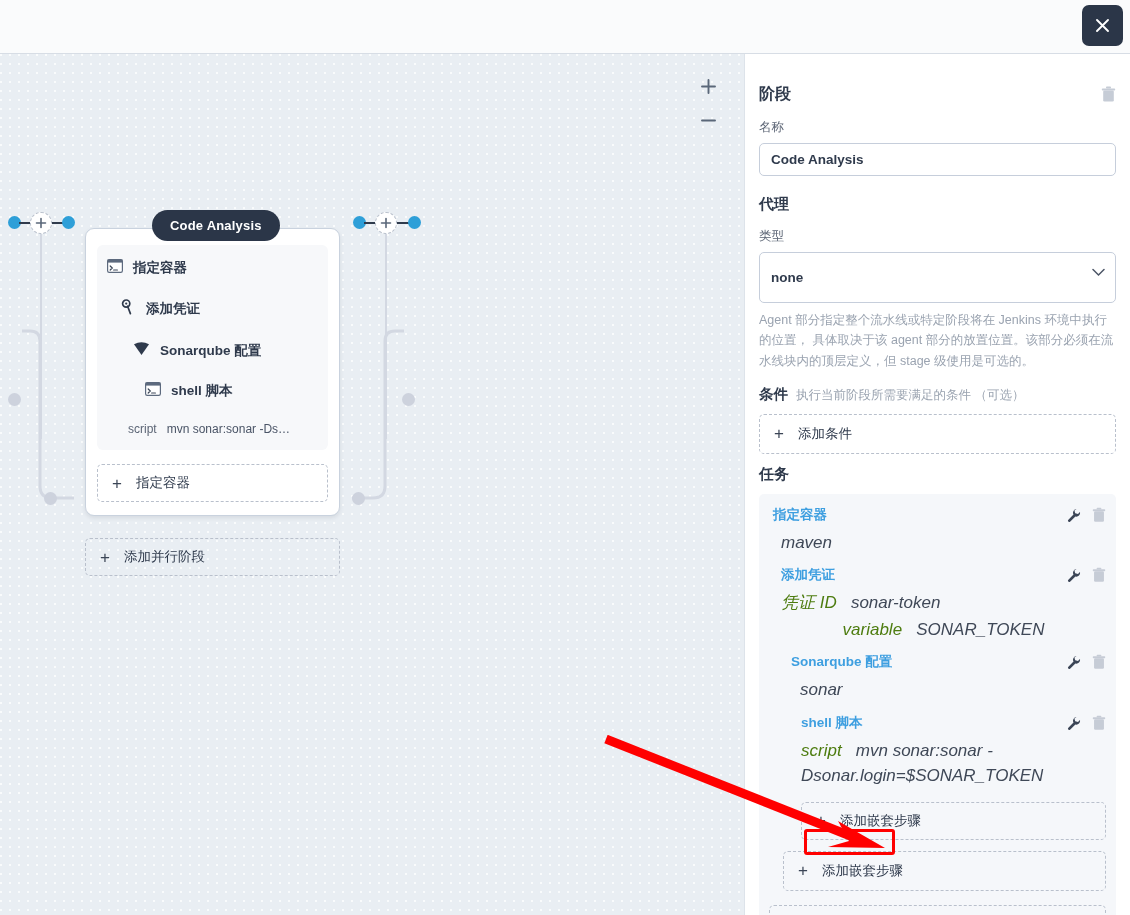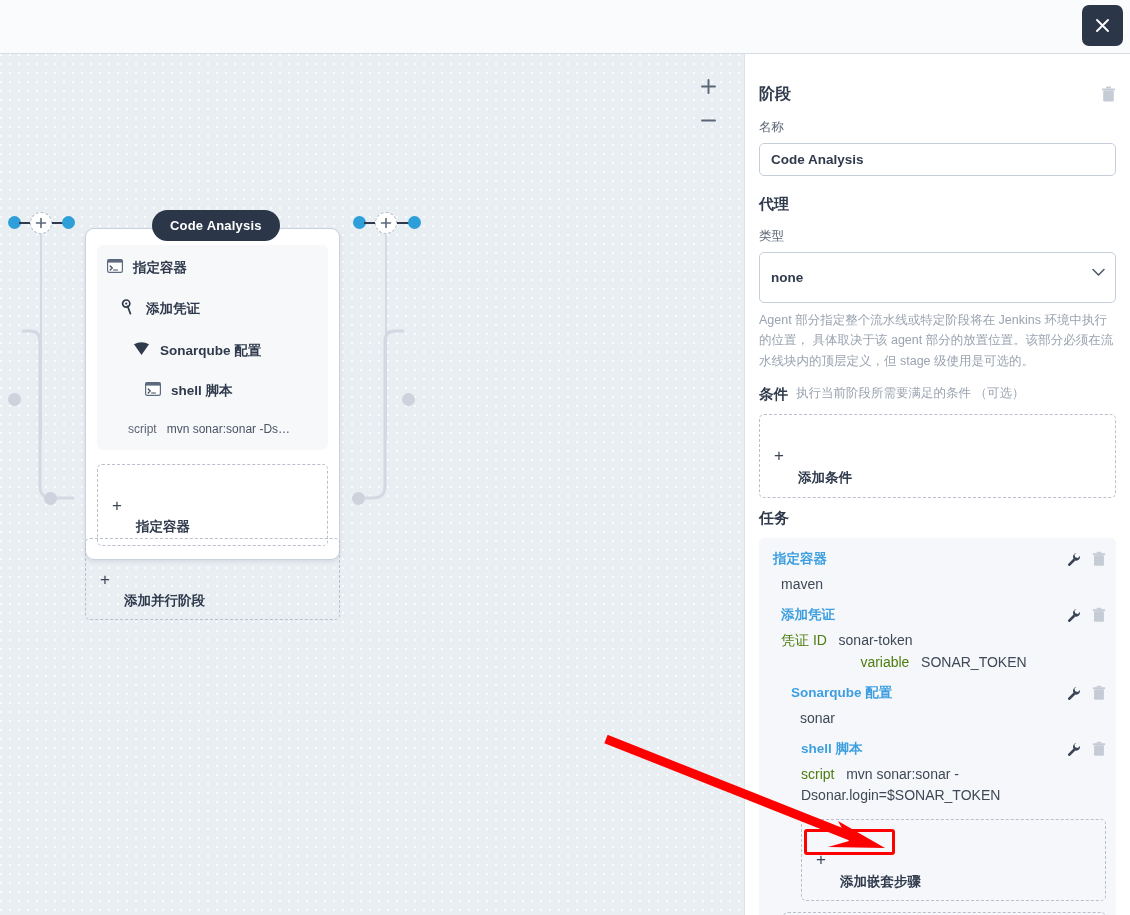--- a/index.html
+++ b/index.html
@@ -82,21 +82,21 @@
   .ind2 { padding-left: 14px; }
   .ind3 { padding-left: 26px; }
   .ind4 { padding-left: 38px; }
 
   .add-dashed {
     border: 1px dashed #b9c0cc; border-radius: 5px;
     display: flex; align-items: center; gap: 14px;
     padding: 9px 14px; cursor: pointer; background: transparent;
   }
   .add-dashed .plus { color: #3b4556; font-size: 17px; line-height: 1; font-weight: 500; }
-  .add-dashed .txt { font-size: 13.5px; color: #2f3a4c; font-weight: bold; margin-top: 44px; }
+  .add-dashed .txt { font-size: 13.5px; color: #2f3a4c; font-weight: normal; }
   .card-add { margin: 14px 11px 13px 11px; }
 
   .parallel-add {
     position: absolute; left: 85px; top: 484px; width: 255px;
   }
 
   
   .panel {
     position: absolute; left: 744px; top: 54px; width: 386px; height: 861px;
     background: #ffffff; border-left: 1px solid #dde3ea;
@@ -113,31 +113,31 @@
   }
   .sect-title { font-size: 15px; font-weight: bold; color: #2f3a4c; margin-top: 19px; }
   .select-wrap { position: relative; }
   .select-box {
     width: 100%; height: 51px; border: 1px solid #c6cedb; border-radius: 5px;
     padding: 0 30px 0 11px; font-size: 13.5px; color: #2f3a4c; font-weight: bold;
     display: flex; align-items: center; cursor: pointer; background: #fff;
   }
   .select-chev { position: absolute; right: 11px; top: 11px; pointer-events: none; }
   .help-text { font-size: 12.5px; color: #9aa3b0; line-height: 1.62; margin-top: 7px; }
-  .cond-line { margin-top: 14px; display: flex; align-items: flex-start; gap: 8px; }
+  .cond-line { margin-top: 14px; display: flex; align-items: flex-end; gap: 8px; }
   .cond-line .b { font-size: 14.5px; font-weight: bold; color: #2f3a4c; }
   .cond-line .g { font-size: 12.5px; color: #9aa3b0; }
   .panel-add { margin-top: 10px; padding: 10px 14px; }
 
   .tasks-title { font-size: 15px; font-weight: bold; color: #2f3a4c; margin-top: 11px; }
   .tasks-box { background: #f5f7fa; border-radius: 5px; margin-top: 10px; padding: 12px 10px 12px 14px; }
   .task-head { display: flex; align-items: flex-start; justify-content: space-between; }
   .task-name { font-size: 13.5px; font-weight: bold; color: #3e9fe0; cursor: pointer; }
   .task-actions { display: flex; align-items: center; gap: 11px; flex-shrink: 0; padding-top: 1px; }
-  .task-kv { font-size: 14px; color: #3f4857; margin-top: 6px; line-height: 1.5; }
+  .task-kv { font-size: 17px; color: #3f4857; margin-top: 6px; line-height: 1.5; font-style: italic; }
   .task-kv .lbl { color: #4d7c0f; }
   .task-blk { margin-top: 11px; }
   .nest-add { margin-top: 13px; padding: 9px 14px; }
   .nest-add2 { margin-top: 11px; padding: 10px 14px; }
 
   .hl-outline {
     position: absolute; border: 3px solid #ff0000; border-radius: 3px;
     pointer-events: none;
   }
   .arrow-svg { position: absolute; left: 600px; top: 735px; pointer-events: none; }

